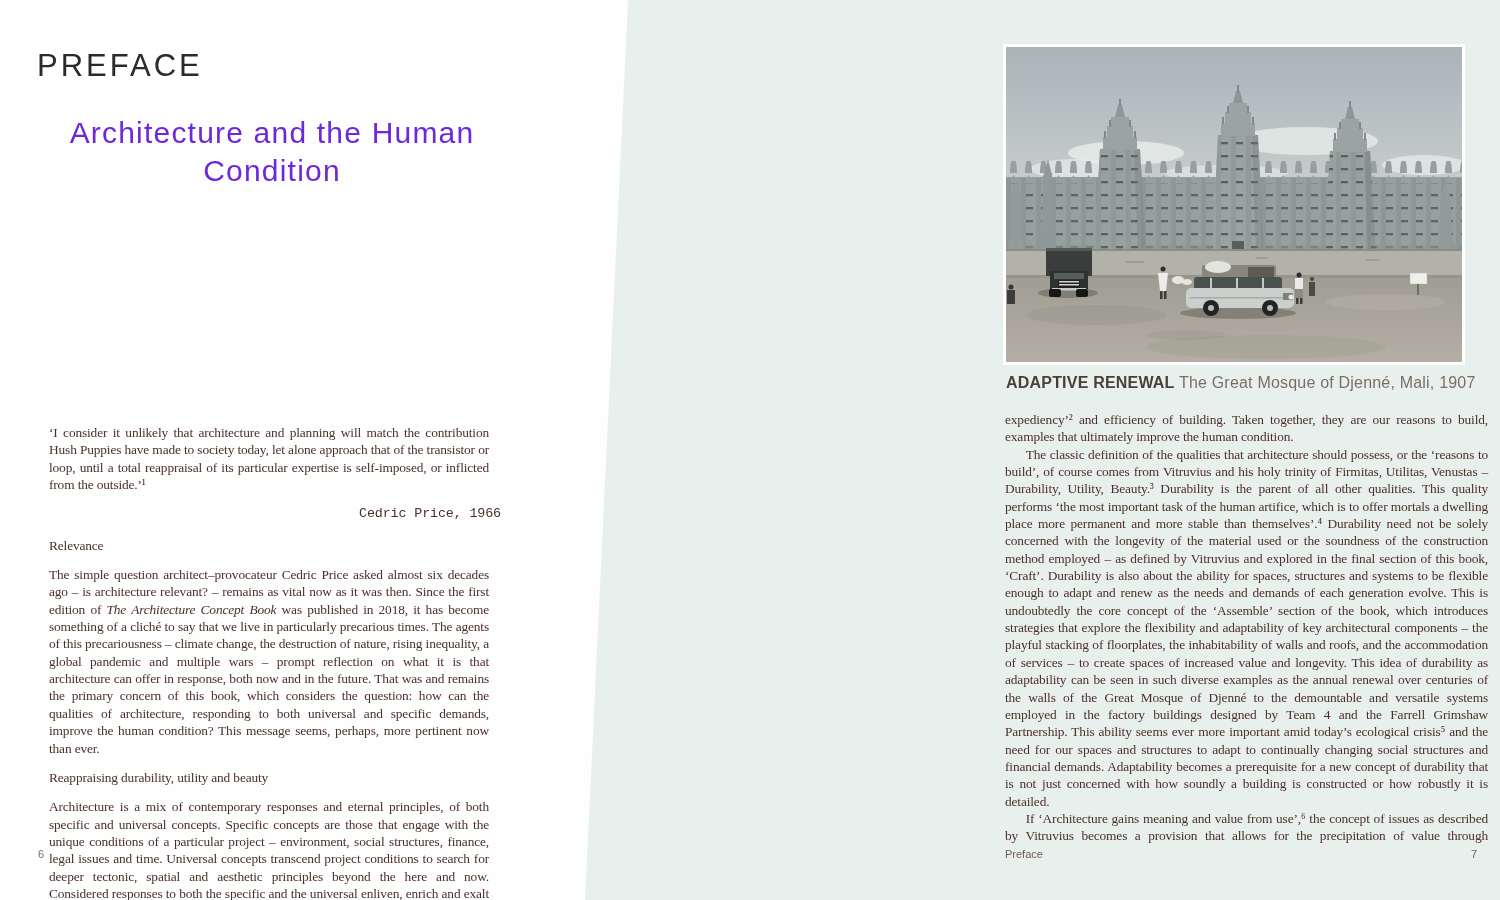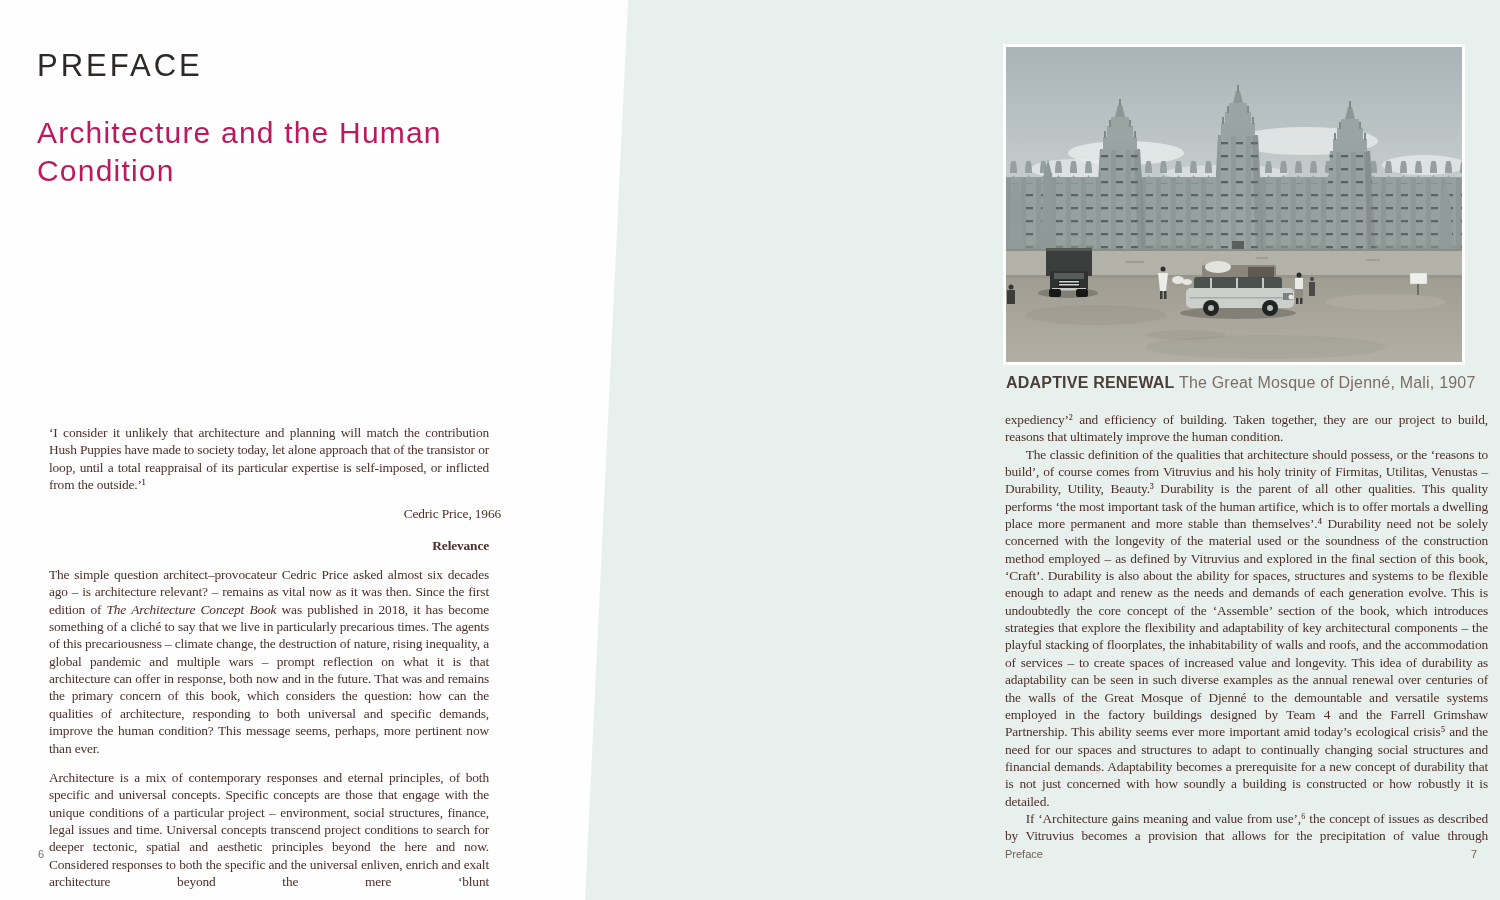--- a/index.html
+++ b/index.html
@@ -20,33 +20,34 @@
   .kicker {
     position: absolute; left: 37px; top: 48px;
     font-family: "Liberation Sans", sans-serif;
     font-size: 31px; font-weight: 400; letter-spacing: 3px;
     color: #2c2927;
   }
   .page-title {
     position: absolute; left: 37px; top: 114px; width: 470px;
     font-family: "Liberation Sans", sans-serif;
     font-size: 30px; line-height: 38px; font-weight: 400; letter-spacing: 1.2px;
-    color: #be185d;
+    color: #6d28d9;
+    text-align: center;
   }
   .left-text {
     position: absolute; left: 37px; top: 412px; width: 464px;
     font-size: 13.4px; line-height: 17.35px;
     color: #4d2f2a;
     text-align: justify;
     letter-spacing: -0.15px;
   }
   .left-text p { margin: 12px; }
-  .attribution { text-align: right; margin: 0 0 14px 0 !important; }
+  .attribution { text-align: right; margin: 0 0 14px 0 !important; font-family: Liberation Mono, monospace; }
   .serif-heading {
-    font-weight: bold; margin: 15px 0 0 0; text-align: right;
+    font-weight: normal; margin: 15px 0 0 0; text-align: left;
   }
   .continues { text-align-last: justify; }
   .pagenum-left {
     position: absolute; left: 38px; top: 848px;
     font-family: "Liberation Sans", sans-serif;
     font-size: 11px; color: #7c6a61;
   }
   
   .photo-frame {
     position: absolute; left: 1003px; top: 44px;
@@ -88,20 +89,21 @@
 <div class="kicker">PREFACE</div>
 <div class="page-title">Architecture and the Human Condition</div>
 
 <div class="left-text">
   <p class="quote">‘I consider it unlikely that architecture and planning will match the contribution Hush Puppies have made to society today, let alone approach that of the transistor or loop, until a total reappraisal of its particular expertise is self-imposed, or inflicted from the outside.’¹</p>
   <p class="attribution">Cedric Price, 1966</p>
 
   <p class="serif-heading">Relevance</p>
   <p><span>The simple question architect–provocateur Cedric Price asked almost six decades ago – is architecture relevant? – remains as vital now as it was then. Since the first edition of </span><i>The Architecture Concept Book</i><span> was published in 2018, it has become something of a cliché to say that we live in particularly precarious times. The agents of this precariousness – climate change, the destruction of nature, rising inequality, a global pandemic and multiple wars – prompt reflection on what it is that architecture can offer in response, both now and in the future. That was and remains the primary concern of this book, which considers the question: how can the qualities of architecture, responding to both universal and specific demands, improve the human condition? This message seems, perhaps, more pertinent now than ever.</span></p>
 
+  <p class="serif-heading">Reappraising durability, utility and beauty</p>
   <p class="continues">Architecture is a mix of contemporary responses and eternal principles, of both specific and universal concepts. Specific concepts are those that engage with the unique conditions of a particular project – environment, social structures, finance, legal issues and time. Universal concepts transcend project conditions to search for deeper tectonic, spatial and aesthetic principles beyond the here and now. Considered responses to both the specific and the universal enliven, enrich and exalt architecture beyond the mere ‘blunt</p>
 </div>
 
 <div class="pagenum-left">6</div>
 
 <div class="photo-frame">
   <svg viewBox="0 0 456 315" xmlns="http://www.w3.org/2000/svg">
     <defs>
       <linearGradient id="skyGrad" x1="0" y1="0" x2="0" y2="1">
         <stop offset="0" stop-color="#a9b4b8"></stop>
@@ -271,19 +273,19 @@
     <g>
       <rect x="404" y="226" width="17" height="11" fill="#eef0ed" stroke="#b5b7b2" stroke-width="0.5"></rect>
       <rect x="411" y="237" width="2" height="11" fill="#6f6d66"></rect>
     </g>
   </svg>
 </div>
 
 <div class="figure-caption"><span class="cap-label">ADAPTIVE RENEWAL</span><span> The Great Mosque of Djenné, Mali, 1907</span></div>
 
 <div class="right-text">
-  <p>expediency’² and efficiency of building. Taken together, they are our project to build, reasons that ultimately improve the human condition.</p>
+  <p>expediency’² and efficiency of building. Taken together, they are our reasons to build, examples that ultimately improve the human condition.</p>
   <p class="indent">The classic definition of the qualities that architecture should possess, or the ‘reasons to build’, of course comes from Vitruvius and his holy trinity of Firmitas, Utilitas, Venustas – Durability, Utility, Beauty.³ Durability is the parent of all other qualities. This quality performs ‘the most important task of the human artifice, which is to offer mortals a dwelling place more permanent and more stable than themselves’.⁴ Durability need not be solely concerned with the longevity of the material used or the soundness of the construction method employed – as defined by Vitruvius and explored in the final section of this book, ‘Craft’. Durability is also about the ability for spaces, structures and systems to be flexible enough to adapt and renew as the needs and demands of each generation evolve. This is undoubtedly the core concept of the ‘Assemble’ section of the book, which introduces strategies that explore the flexibility and adaptability of key architectural components – the playful stacking of floorplates, the inhabitability of walls and roofs, and the accommodation of services – to create spaces of increased value and longevity. This idea of durability as adaptability can be seen in such diverse examples as the annual renewal over centuries of the walls of the Great Mosque of Djenné to the demountable and versatile systems employed in the factory buildings designed by Team 4 and the Farrell Grimshaw Partnership. This ability seems ever more important amid today’s ecological crisis⁵ and the need for our spaces and structures to adapt to continually changing social structures and financial demands. Adaptability becomes a prerequisite for a new concept of durability that is not just concerned with how soundly a building is constructed or how robustly it is detailed.</p>
   <p class="indent continues">If ‘Architecture gains meaning and value from use’,⁶ the concept of issues as described by Vitruvius becomes a provision that allows for the precipitation of value through</p>
 </div>
 
 <div class="footer-label">Preface</div>
 <div class="pagenum-right">7</div>
 
 </body></html>

